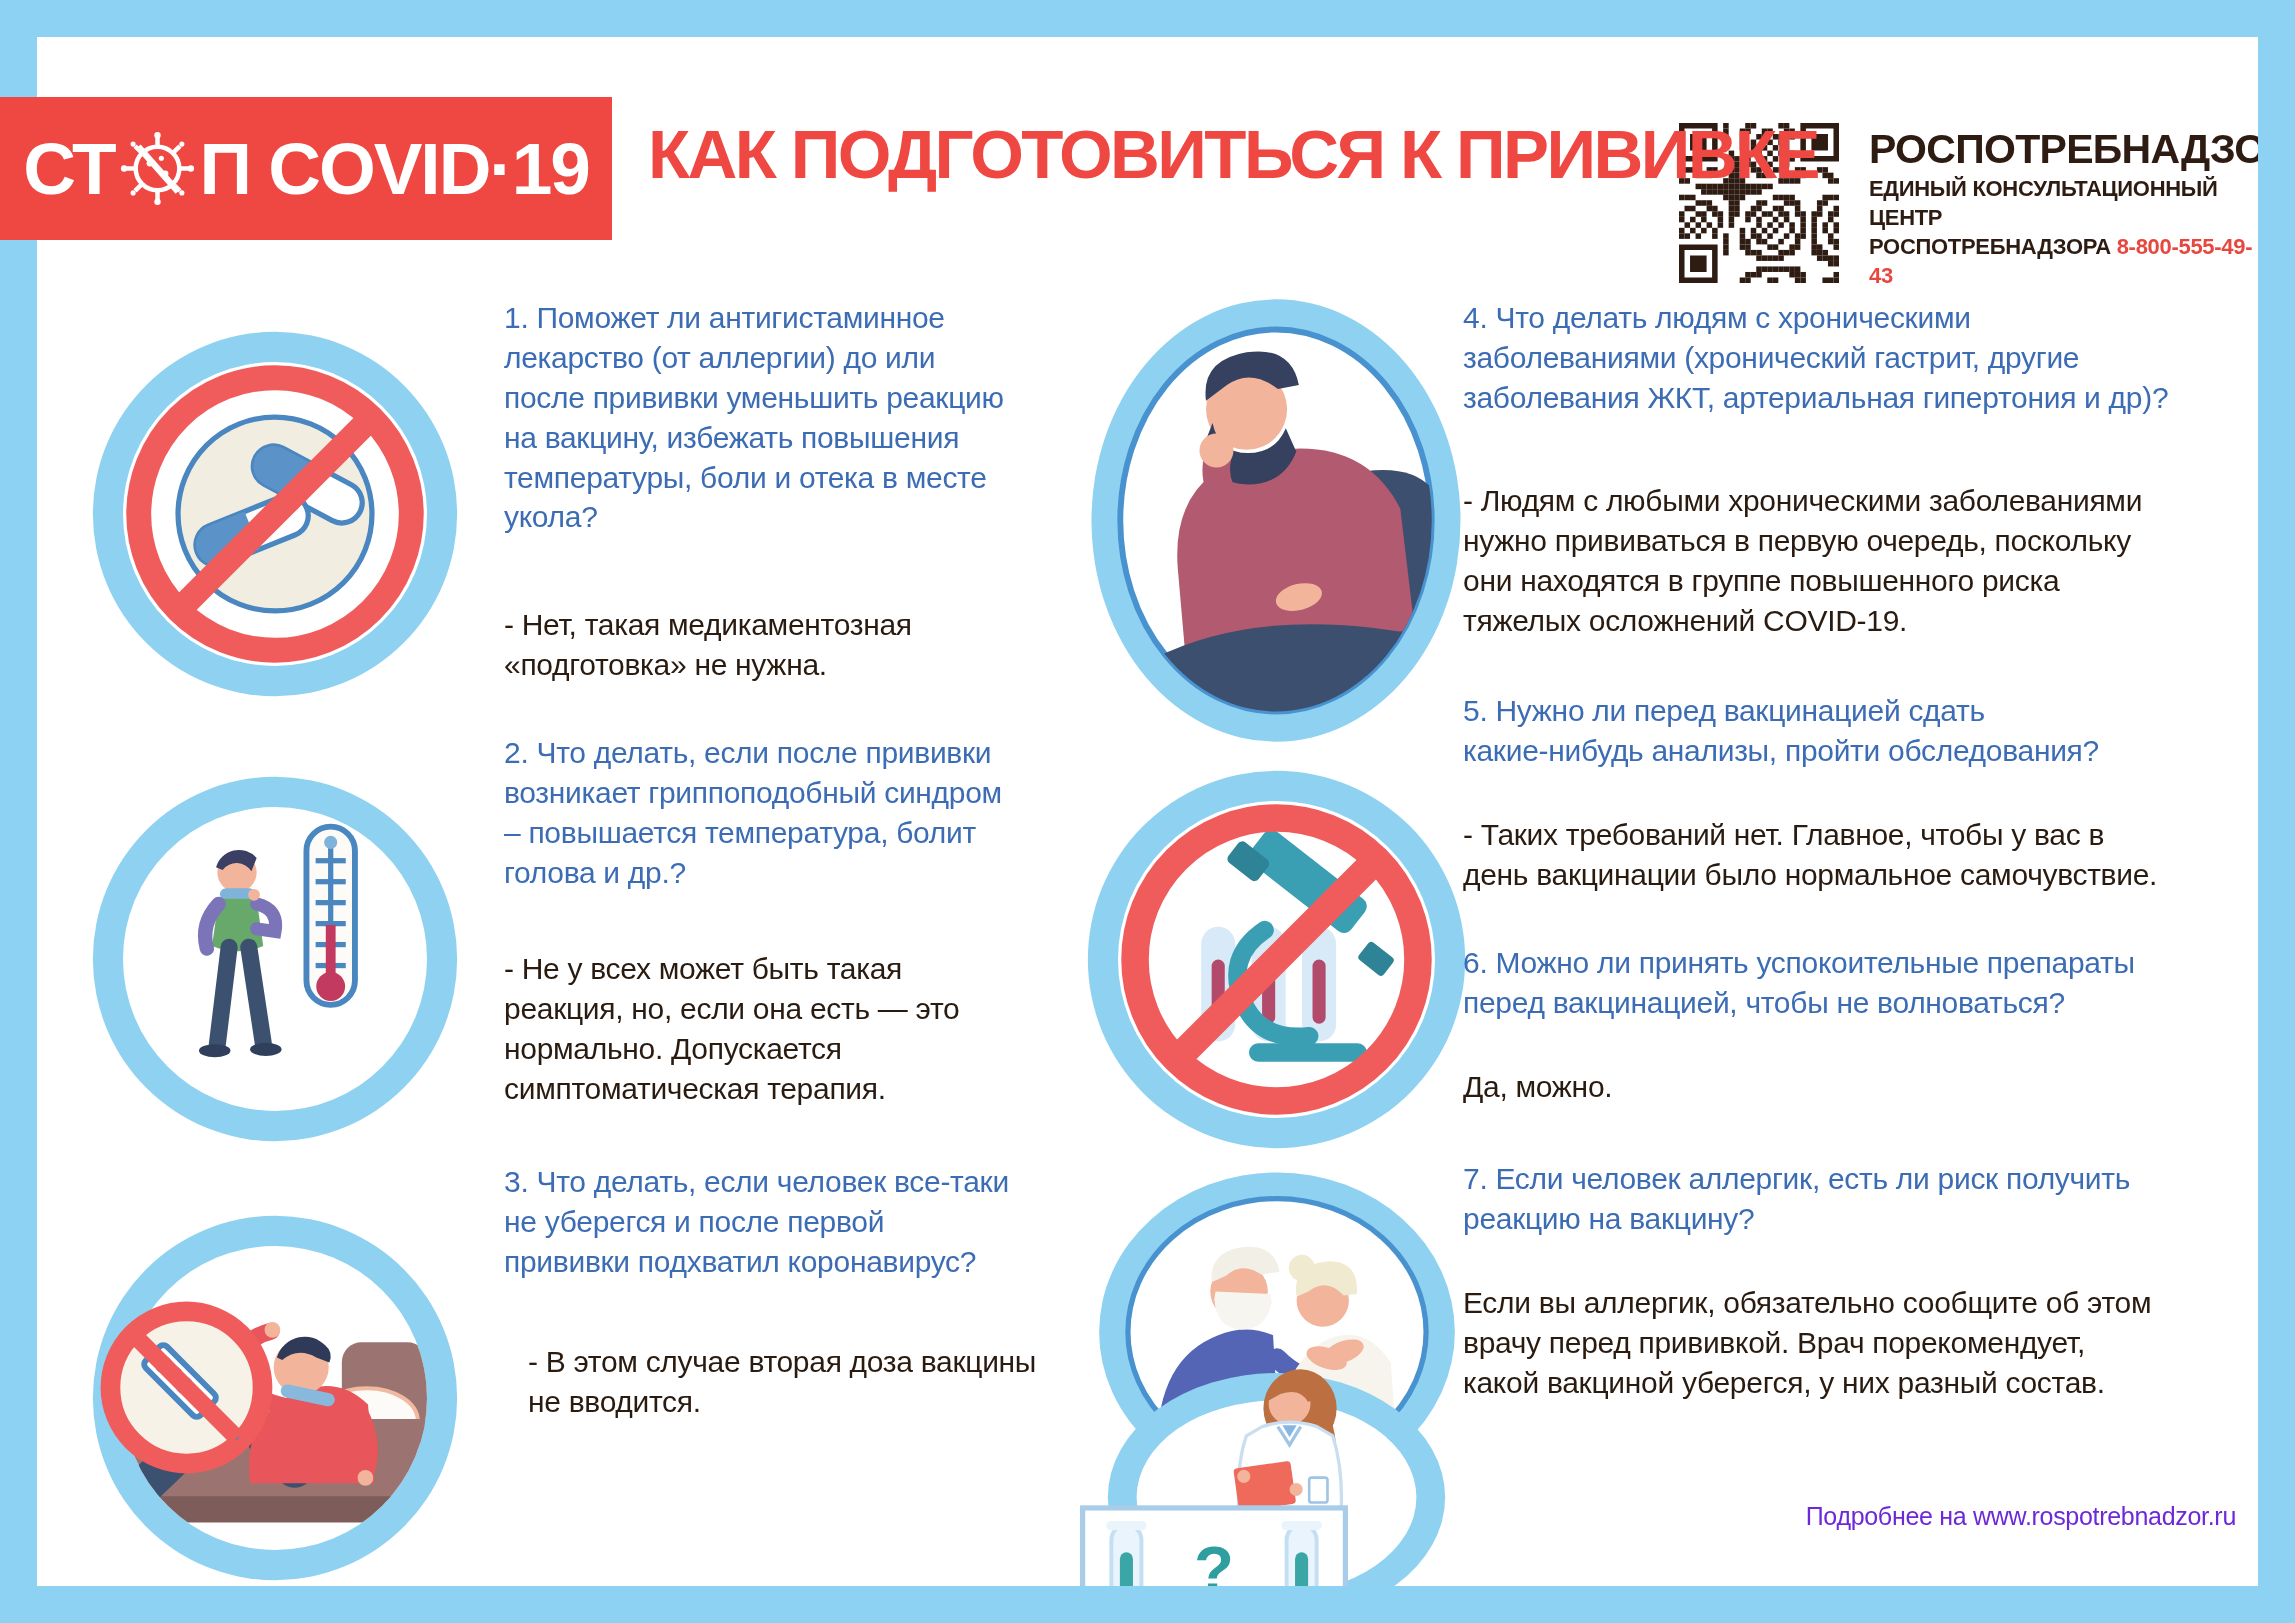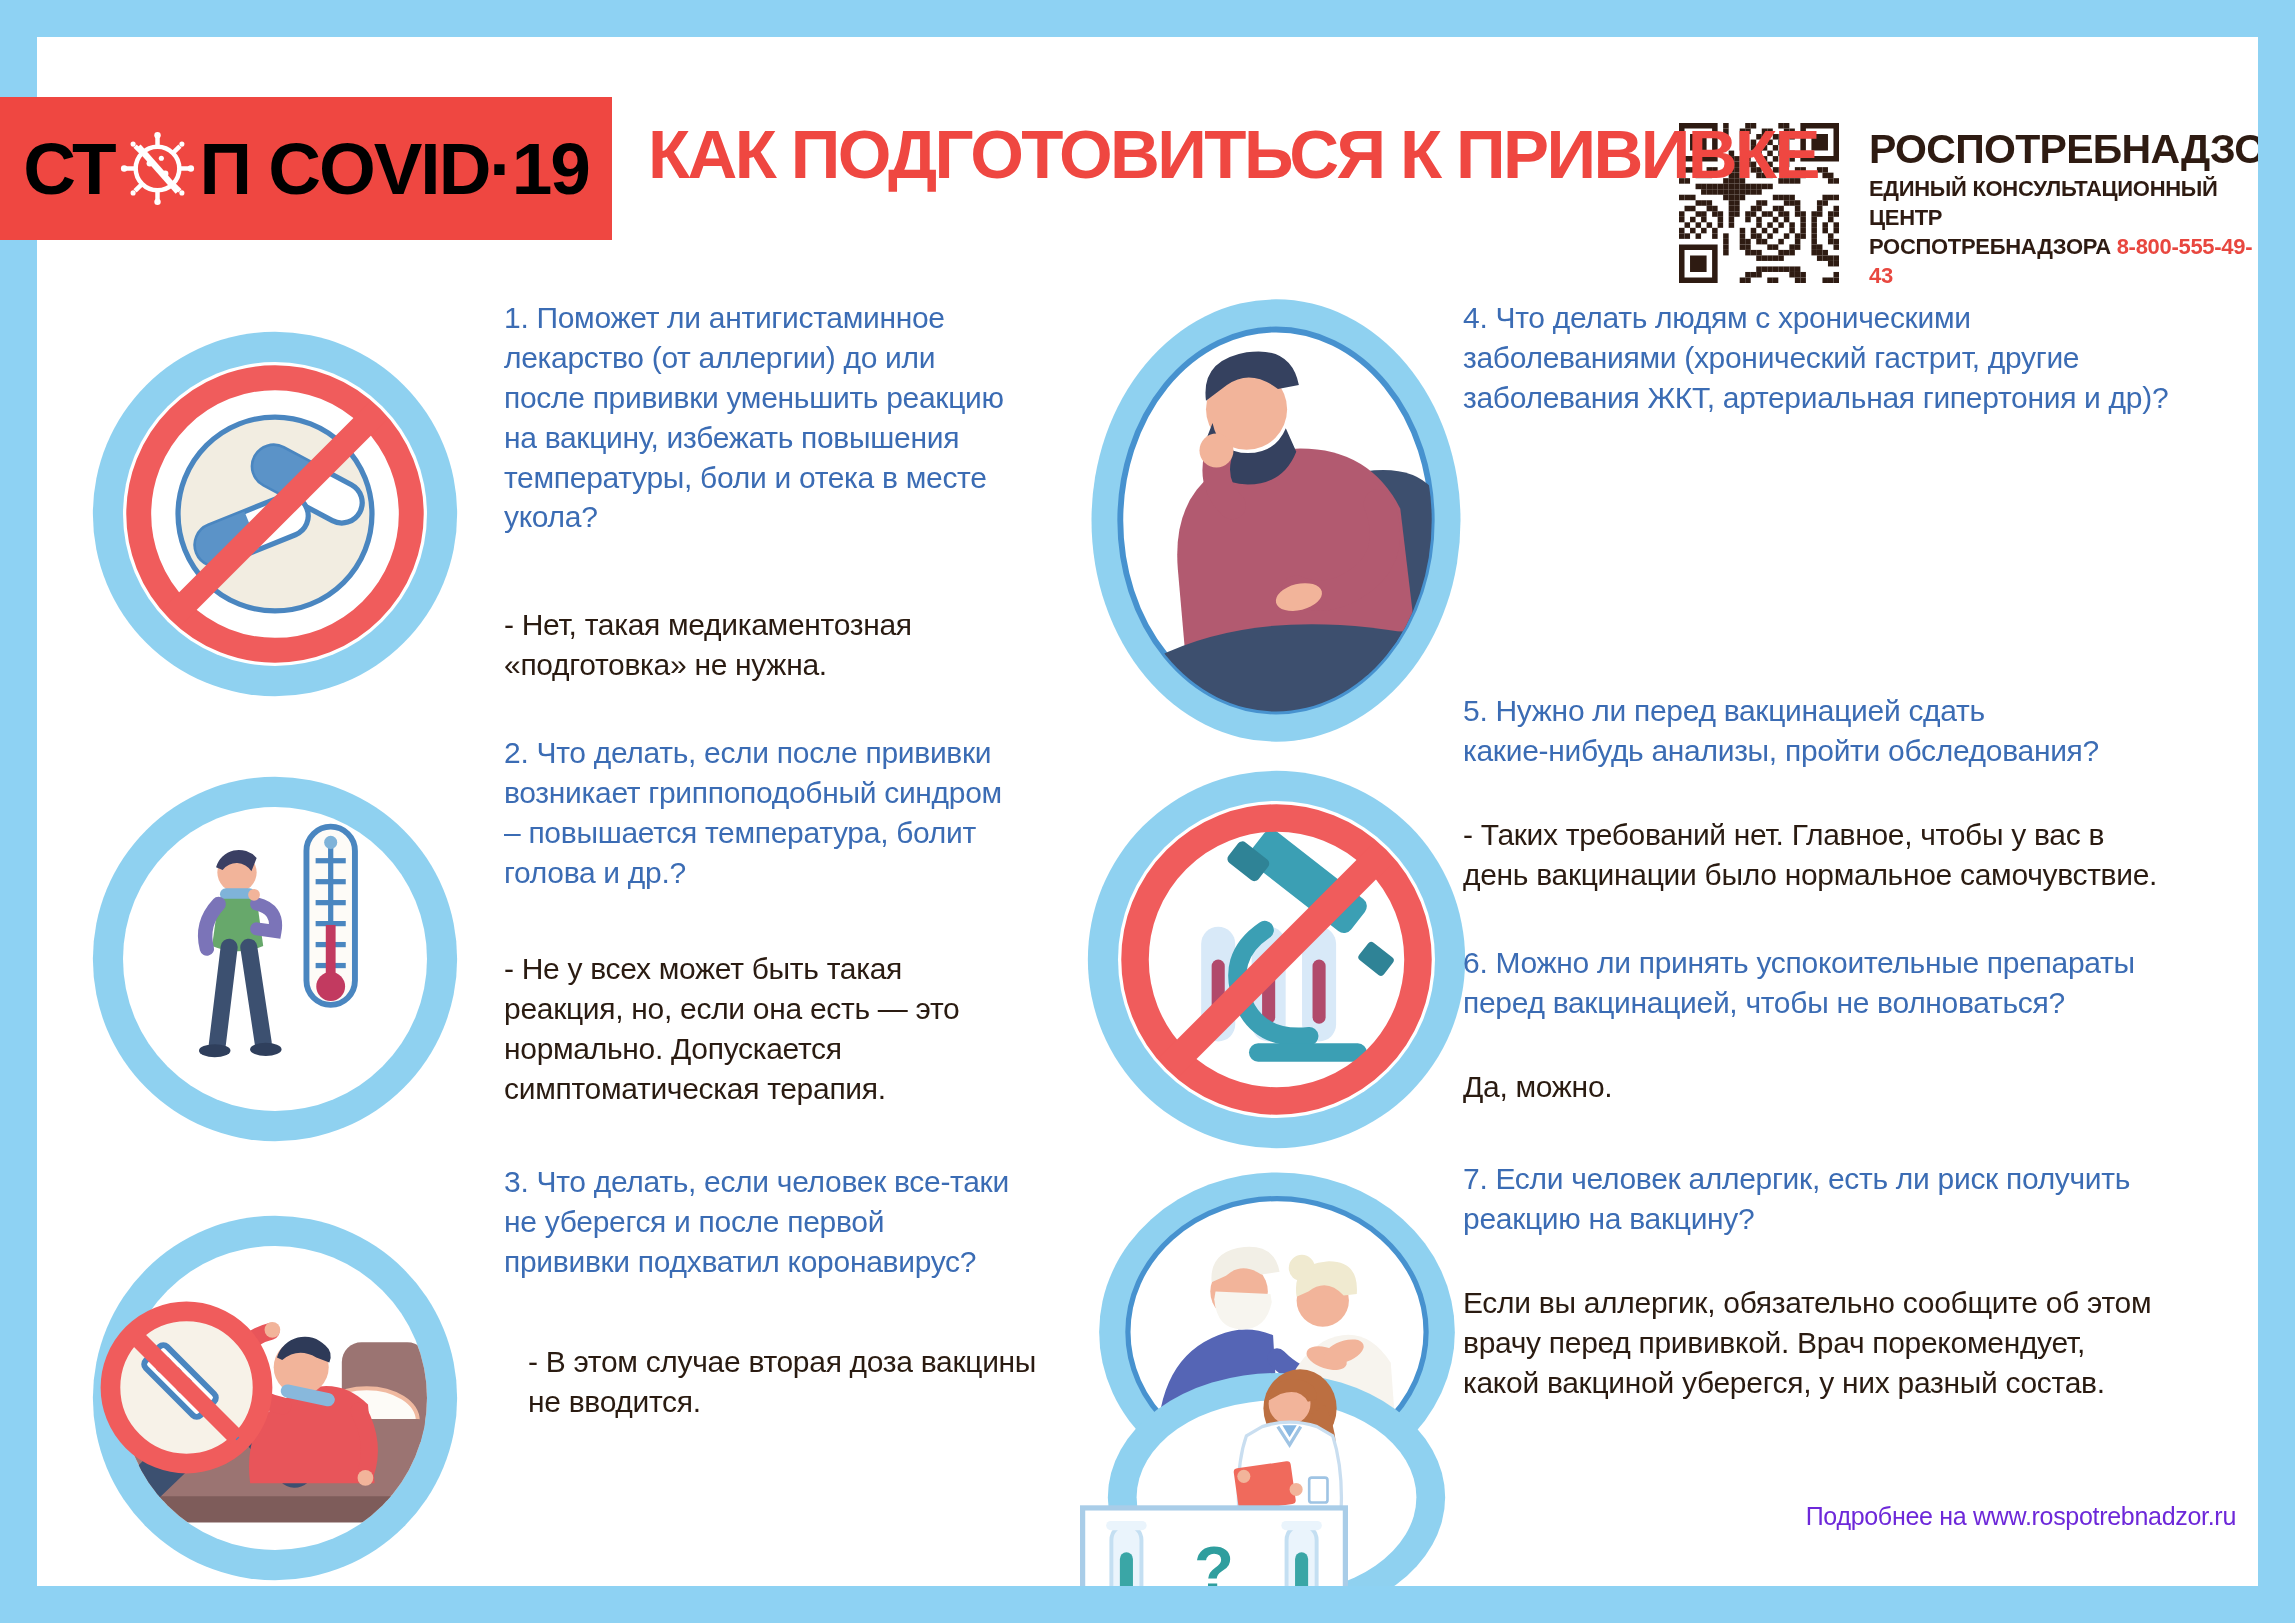--- a/index.html
+++ b/index.html
@@ -4,21 +4,21 @@
 <style>
   html,body{margin:0;padding:0;background:#ffffff;}
   .poster{
     position:relative; width:2295px; height:1623px; background:#ffffff;
     font-family:"Liberation Sans", sans-serif; overflow:hidden;
   }
   .frame{position:absolute; inset:0; border:37px solid #8ED2F3; z-index:40; pointer-events:none;}
   .banner{
     position:absolute; left:0; top:97px; width:612px; height:143px;
     background:#EF4741; z-index:50; display:flex; align-items:center; justify-content:center;
-    color:#000000; font-weight:bold; font-size:73px; letter-spacing:-2px; white-space:nowrap;
+    color:#ffffff; font-weight:bold; font-size:73px; letter-spacing:-2px; white-space:nowrap;
   }
   .banner .virus{width:77px; height:77px; margin:0 3.9px;}
   .title{
     position:absolute; left:648px; top:119px; width:982px; text-align:center;
     color:#EF4741; font-weight:bold; font-size:69px; letter-spacing:-2.6px; line-height:1.05;
     white-space:nowrap; z-index:20;
   }
   .qr{position:absolute; left:1679px; top:123px; width:160px; height:160px;}
   .org{position:absolute; left:1869px; top:126px; width:406px; color:#2E1B12;}
   .org-name{font-size:41px; font-weight:bold; letter-spacing:-0.7px;}
@@ -593,20 +593,24 @@
 симптоматическая терапия.</div>
   <div class="qa q" style="left:504px;top:1162px;width:615px">3.  Что делать, если человек все-таки
 не уберегся и после первой
 прививки подхватил коронавирус?</div>
   <div class="qa a" style="left:528px;top:1342px;width:615px">- В этом случае вторая доза вакцины
 не вводится.</div>
 
   <div class="qa q" style="left:1463px;top:298px;width:785px">4.  Что делать людям с хроническими
 заболеваниями (хронический гастрит, другие
 заболевания ЖКТ, артериальная гипертония и др)?</div>
+  <div class="qa a" style="left:1463px;top:481px;width:785px">- Людям с любыми хроническими заболеваниями
+нужно прививаться в первую очередь, поскольку
+они находятся в группе повышенного риска
+тяжелых осложнений COVID-19.</div>
   <div class="qa q" style="left:1463px;top:691px;width:785px">5.  Нужно ли перед вакцинацией сдать
 какие-нибудь анализы, пройти обследования?</div>
   <div class="qa a" style="left:1463px;top:815px;width:785px">- Таких требований нет. Главное, чтобы у вас в
 день вакцинации было нормальное самочувствие.</div>
   <div class="qa q" style="left:1463px;top:943px;width:785px">6.  Можно ли принять успокоительные препараты
 перед вакцинацией, чтобы не волноваться?</div>
   <div class="qa a" style="left:1463px;top:1067px;width:785px">Да, можно.</div>
   <div class="qa q" style="left:1463px;top:1159px;width:785px">7.  Если человек аллергик, есть ли риск получить
 реакцию на вакцину?</div>
   <div class="qa a" style="left:1463px;top:1283px;width:785px">Если вы аллергик, обязательно сообщите об этом

